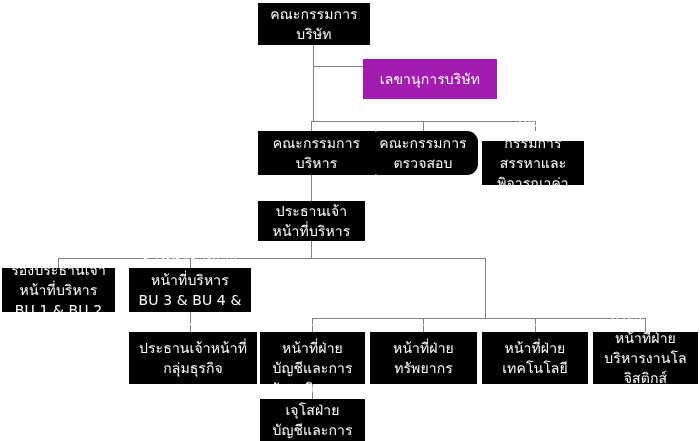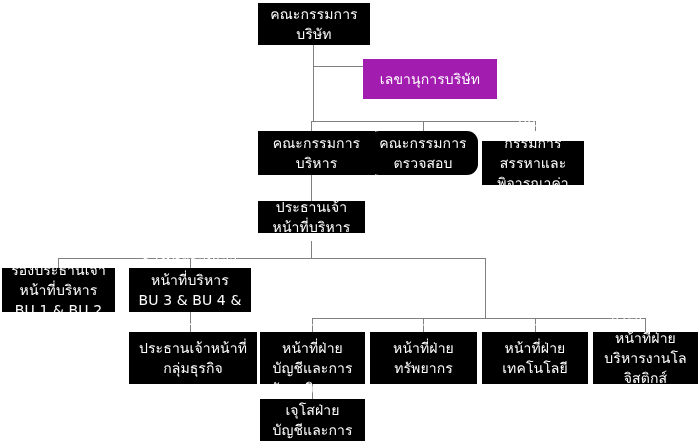--- a/index.html
+++ b/index.html
@@ -64,21 +64,21 @@
     <div class="conn v" style="left: 423px; top: 318px; height: 14px; background: rgb(128, 128, 128);"></div>
     <div class="conn v" style="left: 535px; top: 318px; height: 14px; background: rgb(128, 128, 128);"></div>
     <div class="conn v" style="left: 645px; top: 318px; height: 14px; background: rgb(128, 128, 128);"></div>
     <div class="conn v" style="left: 312px; top: 384px; height: 15px; background: rgb(128, 128, 128);"></div>
     <div class="node" style="left: 258px; top: 3px; width: 112px; height: 42px; background: rgb(0, 0, 0); color: rgb(255, 255, 255);">คณะกรรมการบริษัท</div>
     <div class="node" style="left: 363px; top: 59px; width: 134px; height: 40px; background: #a21caf; color: rgb(255, 255, 255);">เลขานุการบริษัท</div>
     <div class="node" style="left: 258px; top: 131px; width: 117px; height: 44px; background: rgb(0, 0, 0); color: rgb(255, 255, 255);">คณะกรรมการบริหาร</div>
     <div class="node" style="left: 368px; top: 131px; width: 110px; height: 44px; background: rgb(0, 0, 0); color: rgb(255, 255, 255); border-radius: 11px;">คณะกรรมการตรวจสอบ</div>
     <div class="node" style="left: 482px; top: 131px; width: 102px; height: 44px; background: rgb(0, 0, 0); color: rgb(255, 255, 255); margin-top: 10px;">คณะกรรมการสรรหาและ
 พิจารณาค่าตอบแทน</div>
-    <div class="node" style="left: 258px; top: 201px; width: 107px; height: 32px; background: rgb(0, 0, 0); color: rgb(255, 255, 255);">ประธานเจ้าหน้าที่บริหาร</div>
+    <div class="node" style="left: 258px; top: 201px; width: 107px; height: 40px; background: rgb(0, 0, 0); color: rgb(255, 255, 255);">ประธานเจ้าหน้าที่บริหาร</div>
     <div class="node" style="left: 2px; top: 268px; width: 113px; height: 44px; background: rgb(0, 0, 0); color: rgb(255, 255, 255);">รองประธานเจ้าหน้าที่บริหาร
 BU 1 &amp; BU 2</div>
     <div class="node" style="left: 129px; top: 268px; width: 122px; height: 44px; background: rgb(0, 0, 0); color: rgb(255, 255, 255);">รองประธานเจ้าหน้าที่บริหาร
 BU 3 &amp; BU 4 &amp; BU5</div>
     <div class="node" style="left: 129px; top: 332px; width: 128px; height: 52px; background: rgb(0, 0, 0); color: rgb(255, 255, 255);">ประธานเจ้าหน้าที่กลุ่มธุรกิจ</div>
     <div class="node" style="left: 260px; top: 332px; width: 105px; height: 52px; background: rgb(0, 0, 0); color: rgb(255, 255, 255);">ประธานเจ้าหน้าที่ฝ่าย
 บัญชีและการเงิน</div>
     <div class="node" style="left: 370px; top: 332px; width: 107px; height: 52px; background: rgb(0, 0, 0); color: rgb(255, 255, 255);">ประธานเจ้าหน้าที่ฝ่าย
 ทรัพยากรบุคคล</div>
     <div class="node" style="left: 482px; top: 332px; width: 106px; height: 52px; background: rgb(0, 0, 0); color: rgb(255, 255, 255);">ประธานเจ้าหน้าที่ฝ่าย

